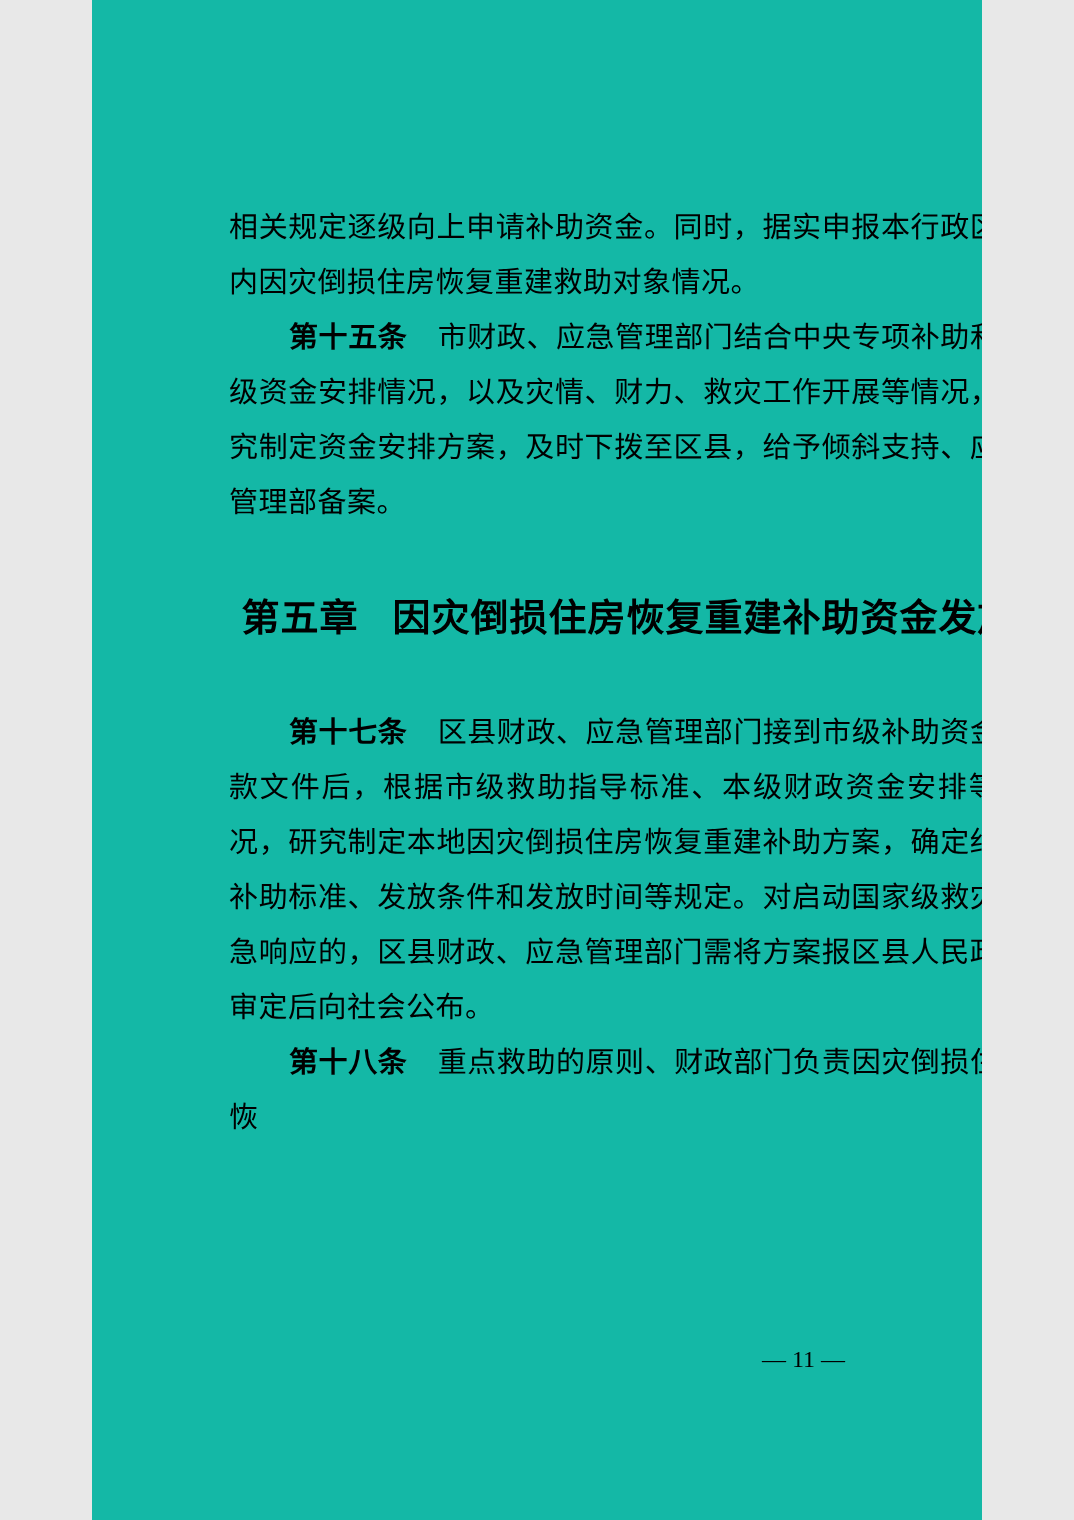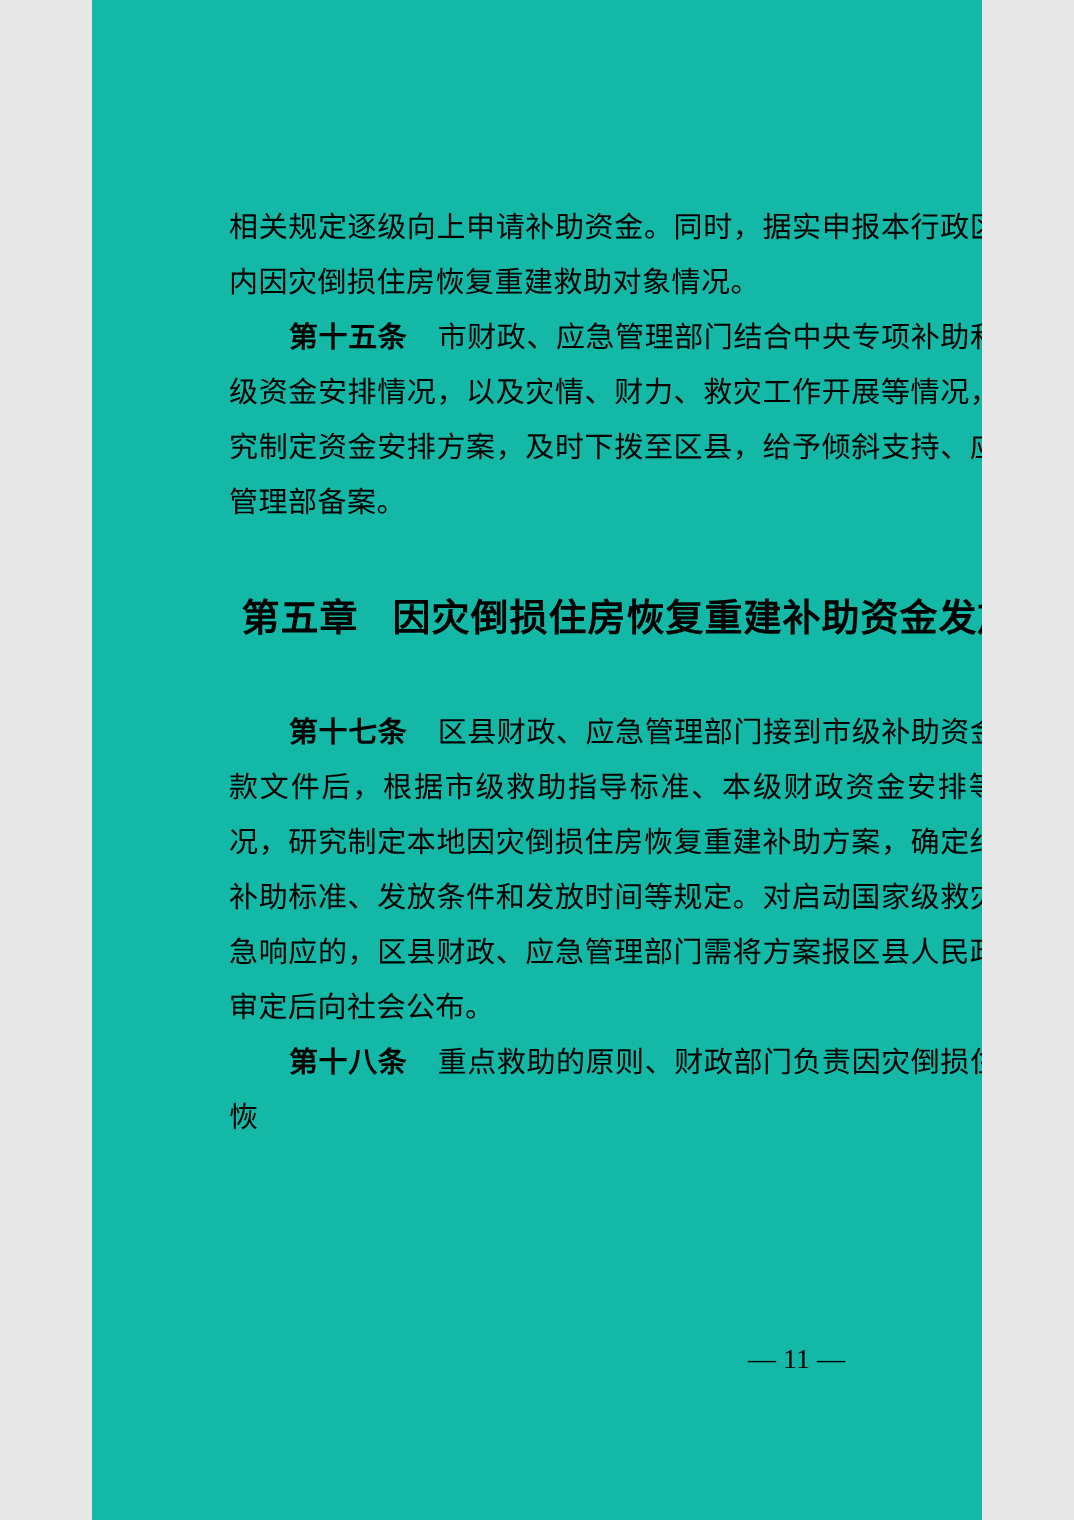--- a/index.html
+++ b/index.html
@@ -49,21 +49,21 @@
     line-height: 55px;
     letter-spacing: 1px;
   }
   .chapter-number {
     margin-right: 0.9em;
   }
   .page-footer {
     position: absolute;
     top: 1342px;
     right: 137px;
-    font-size: 28px;
+    font-size: 24px;
     line-height: 34px;
     font-family: "Liberation Serif", "DejaVu Serif", serif;
     color: #000000;
   }
 </style>
 </head>
 <body>
 
 <div class="page">
   <div class="content">

